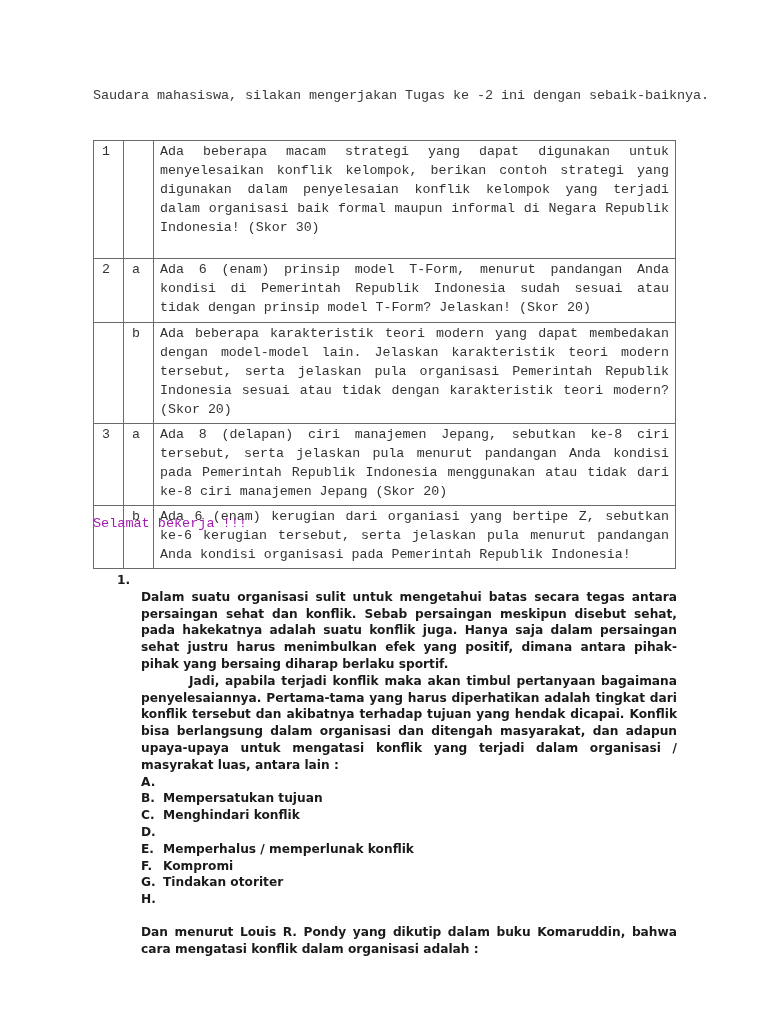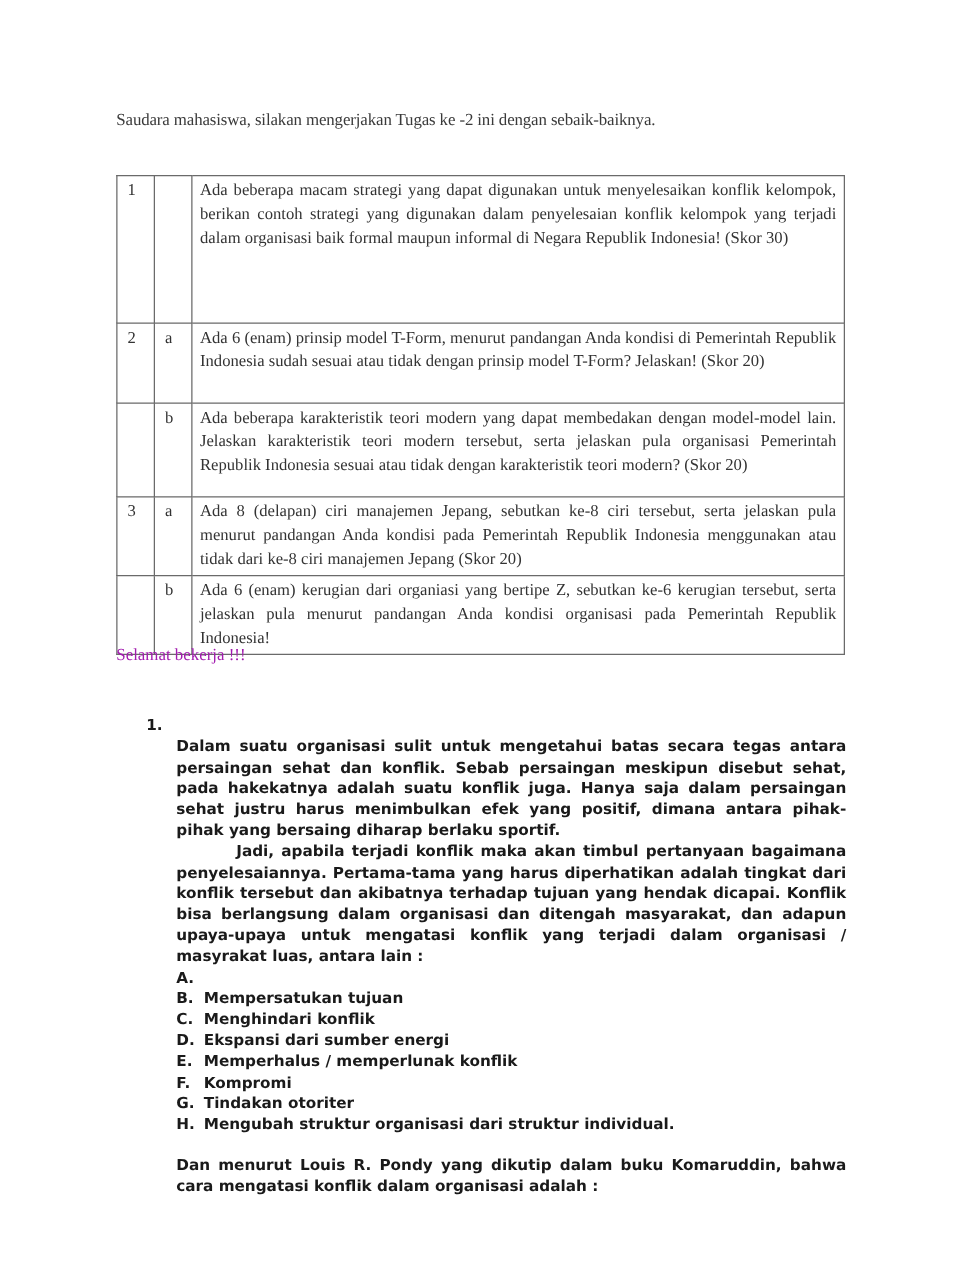--- a/index.html
+++ b/index.html
@@ -1,17 +1,17 @@
 <!DOCTYPE html>
 <html><head>
 <meta charset="utf-8">
 <style>
   html, body { margin: 0; padding: 0; background: #ffffff; }
   body { width: 768px; height: 1024px; position: relative; overflow: hidden; color: #2a2a2a; }
-  .serif { font-family: Liberation Serif, serif; }
+  .serif { font-family: Liberation Mono, monospace; }
   .sans { font-family: "DejaVu Sans", "Liberation Sans", sans-serif; }
 
   #intro {
     position: absolute; left: 93px; top: 88px;
     font-size: 13.5px; color: #3a3a3a; letter-spacing: -0.1px;
   }
 
   table#tasks {
     position: absolute; left: 93px; top: 140px; width: 583px;
     border-collapse: collapse; font-size: 13.3px; color: #333;
@@ -97,34 +97,32 @@
     <li>
         <span class="l">B.</span>
         <span>Mempersatukan tujuan</span>
       </li>
     <li>
         <span class="l">C.</span>
         <span>Menghindari konflik</span>
       </li>
     <li>
         <span class="l">D.</span>
-        <span>Ekspansi dari sumber energi</span>
       </li>
     <li>
         <span class="l">E.</span>
         <span>Memperhalus / memperlunak konflik</span>
       </li>
     <li>
         <span class="l">F.</span>
         <span>Kompromi</span>
       </li>
     <li>
         <span class="l">G.</span>
         <span>Tindakan otoriter</span>
       </li>
     <li>
         <span class="l">H.</span>
-        <span>Mengubah struktur organisasi dari struktur individual.</span>
       </li>
   </ol>
   <div class="gap"></div>
   <div class="para">Dan menurut Louis R. Pondy yang dikutip dalam buku Komaruddin, bahwa cara mengatasi konflik dalam organisasi adalah :</div>
 </div>
 
 </body></html>

